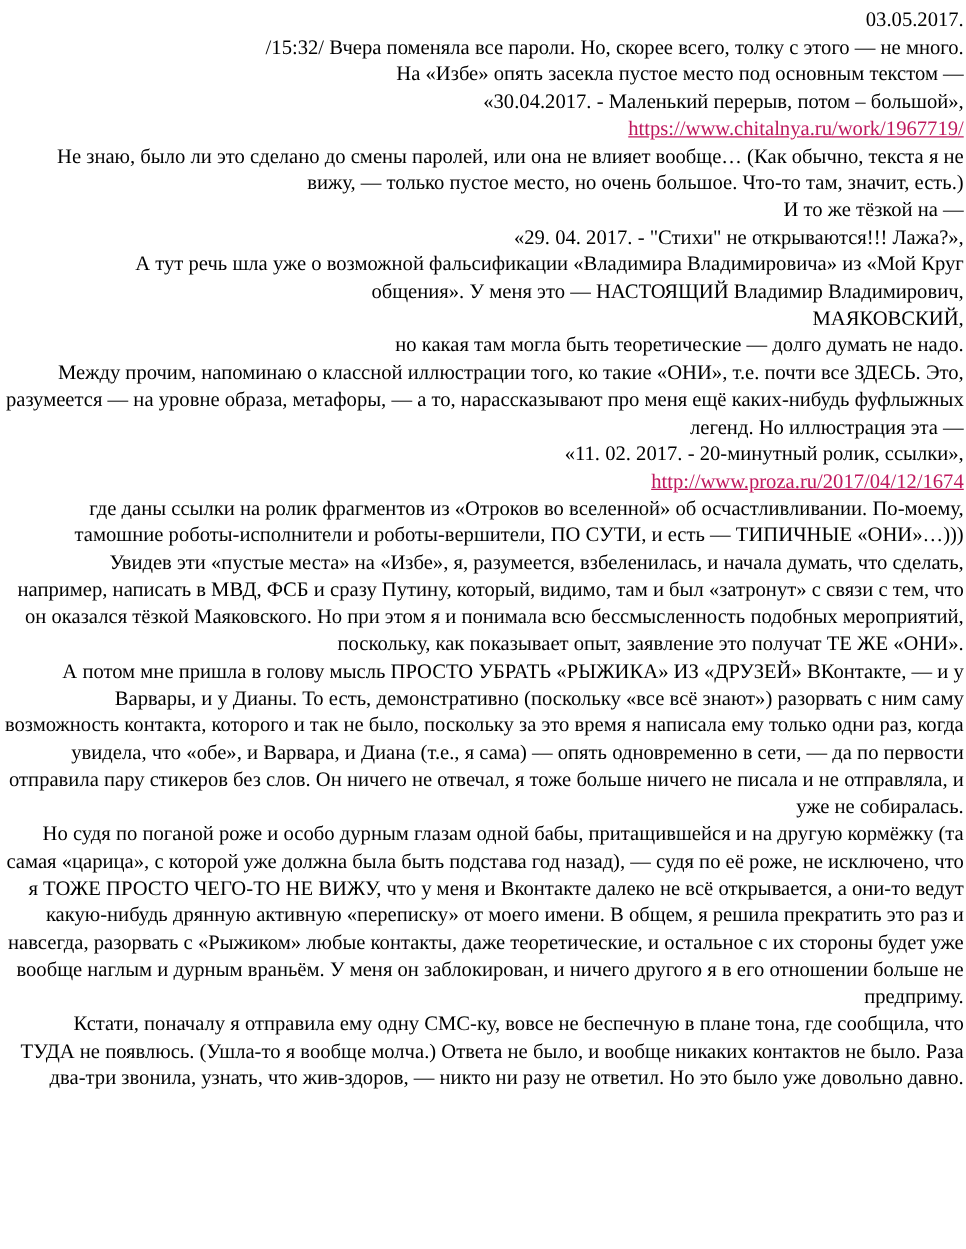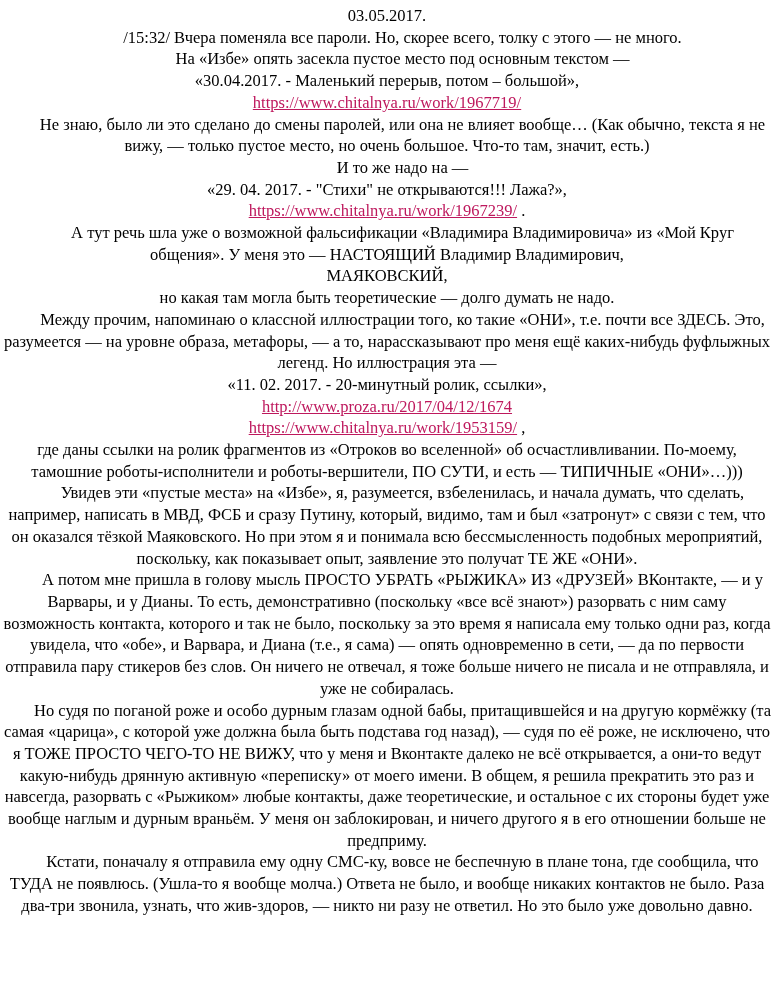--- a/index.html
+++ b/index.html
@@ -13,21 +13,21 @@
     box-sizing: border-box;
     padding: 5px 2px 0 3px;
     font-family: "Liberation Serif", "DejaVu Serif", serif;
     font-size: 16.5px;
     line-height: 21.7px;
     color: #000000;
     background: #ffffff;
   }
   .para {
     margin: 0;
-    text-align: center;
+    text-align: right;
     word-spacing: normal;
   }
   .para.indent {
     text-indent: 31px;
   }
   a.doc-link {
     color: #be185d;
     text-decoration: underline;
     cursor: pointer;
   }
@@ -40,29 +40,27 @@
 <body>
 
 <div class="page">
   <div id="doc">
       <p class="para">03.05.2017.</p>
       <p class="para indent">/15:32/ Вчера поменяла все пароли. Но, скорее всего, толку с этого — не много.</p>
       <p class="para indent">На «Избе» опять засекла пустое место под основным текстом —</p>
       <p class="para">«30.04.2017. - Маленький перерыв, потом – большой»,</p>
       <p class="para"><a class="doc-link" href="#">https://www.chitalnya.ru/work/1967719/</a></p>
       <p class="para indent">Не знаю, было ли это сделано до смены паролей, или она не влияет вообще… (Как обычно, текста я не вижу, — только пустое место, но очень большое. Что-то там, значит, есть.)</p>
-      <p class="para indent">И то же надо на —</p>
+      <p class="para indent">И то же тёзкой на —</p>
       <p class="para">«29. 04. 2017. - "Стихи" не открываются!!! Лажа?»,</p>
-      <p class="para"><a class="doc-link" href="#">https://www.chitalnya.ru/work/1967239/</a><span class="trail"> .</span></p>
       <p class="para indent">А тут речь шла уже о возможной фальсификации «Владимира Владимировича» из «Мой Круг общения». У меня это — НАСТОЯЩИЙ Владимир Владимирович,</p>
       <p class="para">МАЯКОВСКИЙ,</p>
       <p class="para">но какая там могла быть теоретические — долго думать не надо.</p>
       <p class="para indent">Между прочим, напоминаю о классной иллюстрации того, ко такие «ОНИ», т.е. почти все ЗДЕСЬ. Это, разумеется — на уровне образа, метафоры, — а то, нарассказывают про меня ещё каких-нибудь фуфлыжных легенд. Но иллюстрация эта —</p>
       <p class="para">«11. 02. 2017. - 20-минутный ролик, ссылки»,</p>
       <p class="para"><a class="doc-link" href="#">http://www.proza.ru/2017/04/12/1674</a></p>
-      <p class="para"><a class="doc-link" href="#">https://www.chitalnya.ru/work/1953159/</a><span class="trail"> ,</span></p>
       <p class="para">где даны ссылки на ролик фрагментов из «Отроков во вселенной» об осчастливливании. По-моему, тамошние роботы-исполнители и роботы-вершители, ПО СУТИ, и есть — ТИПИЧНЫЕ «ОНИ»…)))</p>
       <p class="para indent">Увидев эти «пустые места» на «Избе», я, разумеется, взбеленилась, и начала думать, что сделать, например, написать в МВД, ФСБ и сразу Путину, который, видимо, там и был «затронут» с связи с тем, что он оказался тёзкой Маяковского. Но при этом я и понимала всю бессмысленность подобных мероприятий, поскольку, как показывает опыт, заявление это получат ТЕ ЖЕ «ОНИ».</p>
       <p class="para indent">А потом мне пришла в голову мысль ПРОСТО УБРАТЬ «РЫЖИКА» ИЗ «ДРУЗЕЙ» ВКонтакте, — и у Варвары, и у Дианы. То есть, демонстративно (поскольку «все всё знают») разорвать с ним саму возможность контакта, которого и так не было, поскольку за это время я написала ему только одни раз, когда увидела, что «обе», и Варвара, и Диана (т.е., я сама) — опять одновременно в сети, — да по первости отправила пару стикеров без слов. Он ничего не отвечал, я тоже больше ничего не писала и не отправляла, и уже не собиралась.</p>
       <p class="para indent">Но судя по поганой роже и особо дурным глазам одной бабы, притащившейся и на другую кормёжку (та самая «царица», с которой уже должна была быть подстава год назад), — судя по её роже, не исключено, что я ТОЖЕ ПРОСТО ЧЕГО-ТО НЕ ВИЖУ, что у меня и Вконтакте далеко не всё открывается, а они-то ведут какую-нибудь дрянную активную «переписку» от моего имени. В общем, я решила прекратить это раз и навсегда, разорвать с «Рыжиком» любые контакты, даже теоретические, и остальное с их стороны будет уже вообще наглым и дурным враньём. У меня он заблокирован, и ничего другого я в его отношении больше не предприму.</p>
       <p class="para indent">Кстати, поначалу я отправила ему одну СМС-ку, вовсе не беспечную в плане тона, где сообщила, что ТУДА не появлюсь. (Ушла-то я вообще молча.) Ответа не было, и вообще никаких контактов не было. Раза два-три звонила, узнать, что жив-здоров, — никто ни разу не ответил. Но это было уже довольно давно.</p>
     </div>
 </div>
 
 </body></html>

